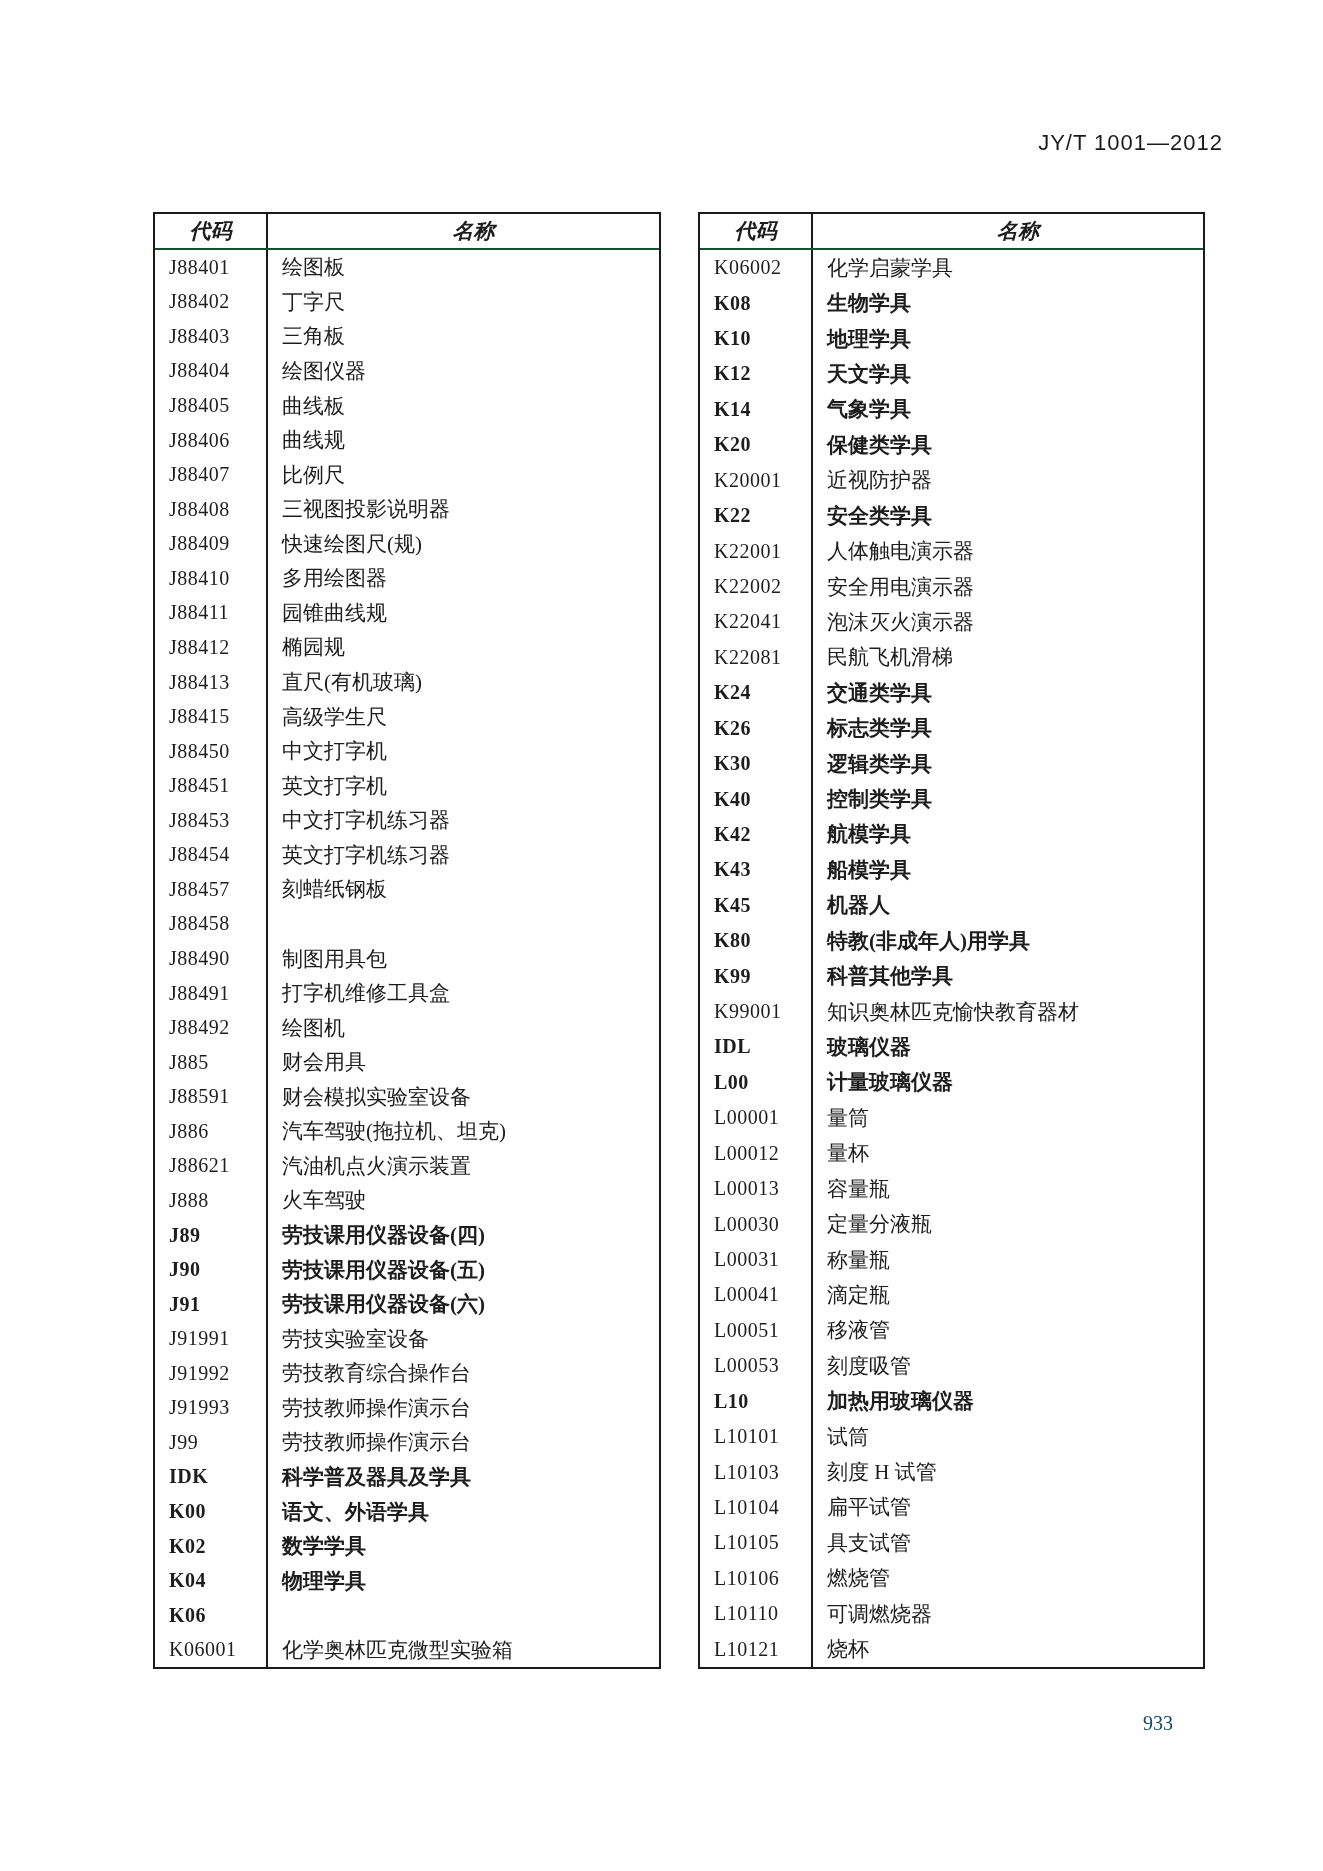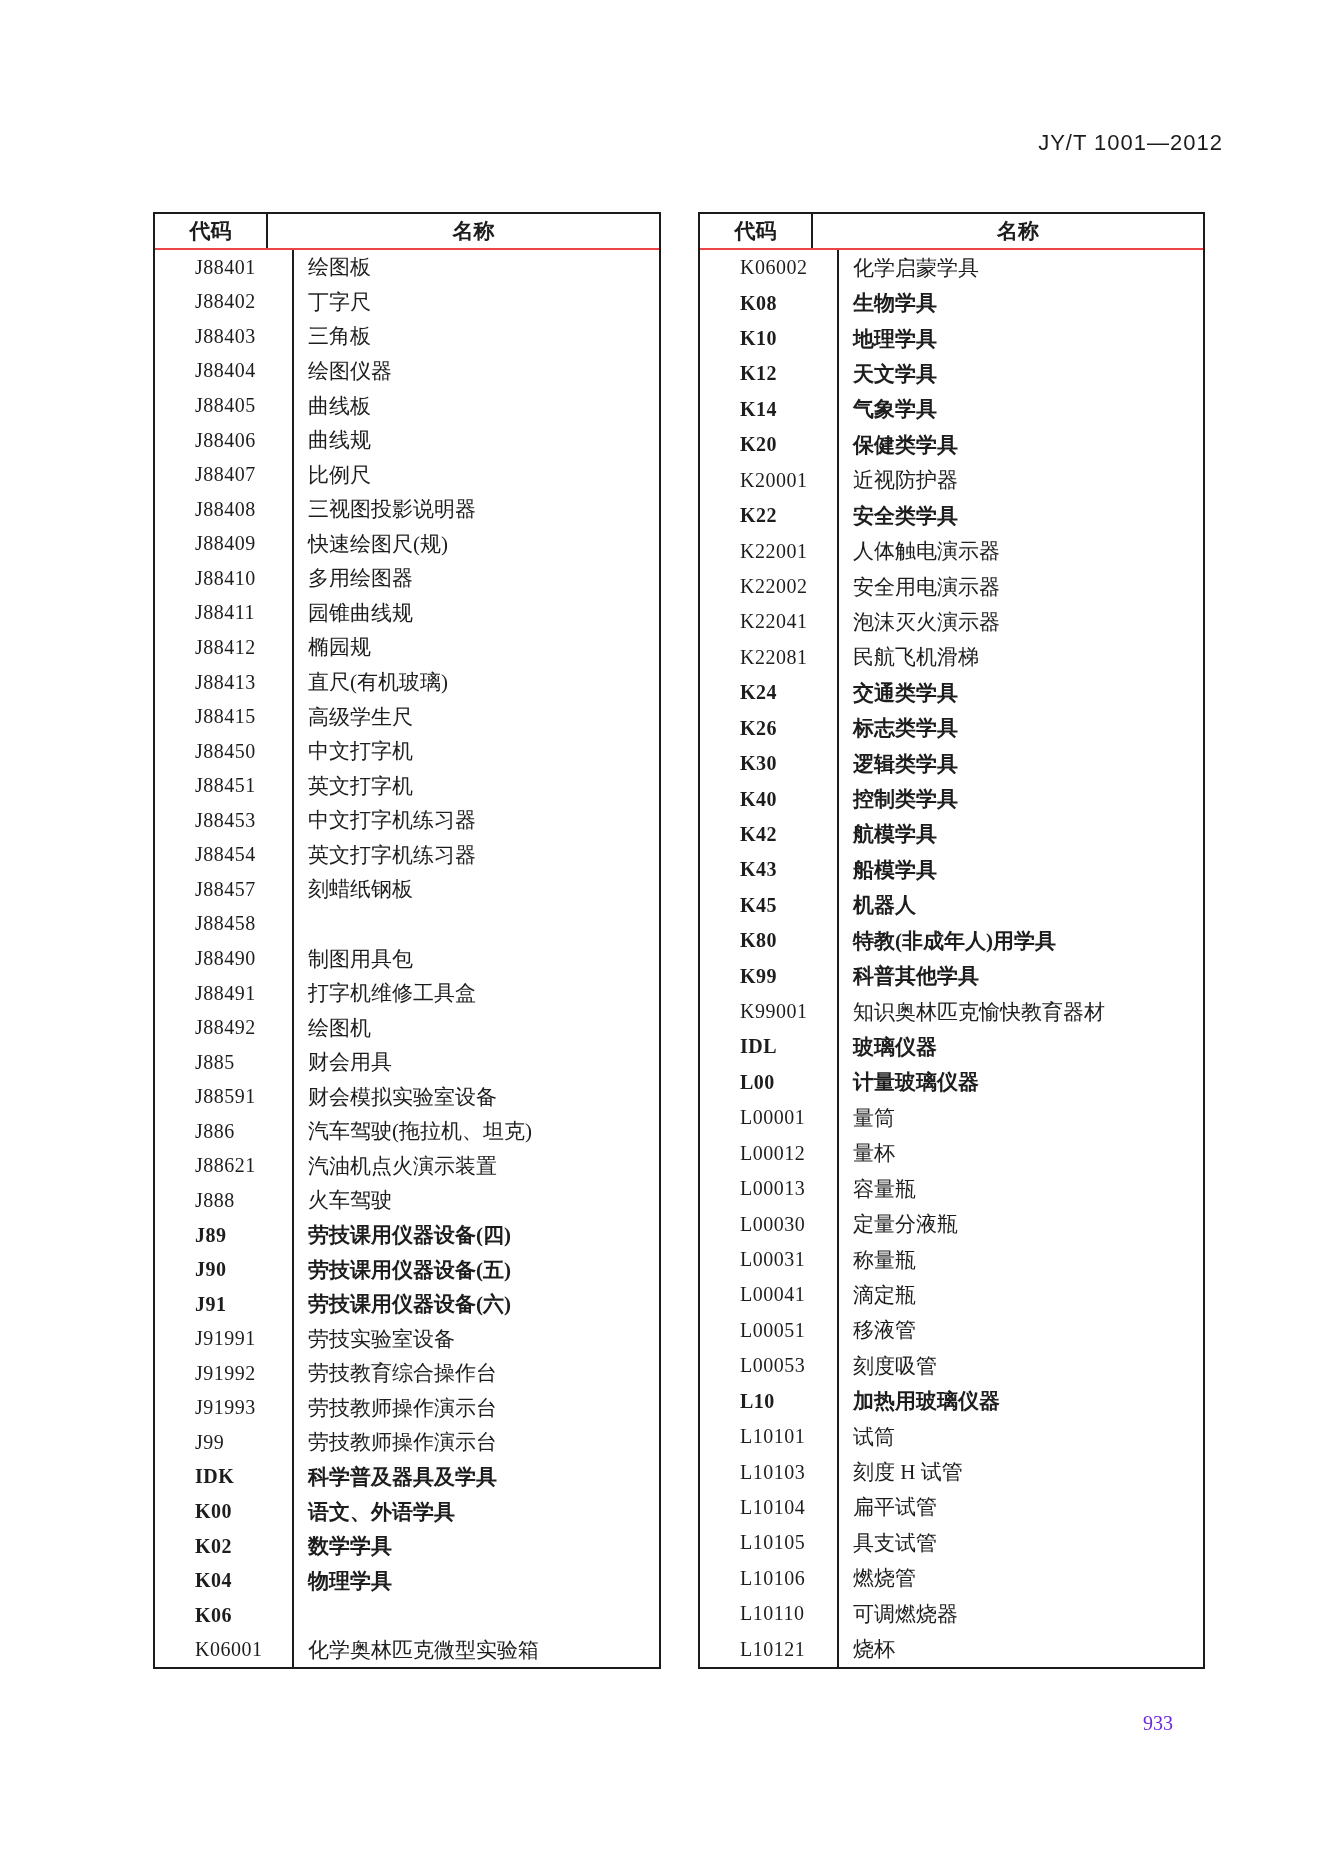--- a/index.html
+++ b/index.html
@@ -35,42 +35,42 @@
     display: flex;
     flex-direction: column;
   }
   .code-table.left  { left: 153px; }
   .code-table.right { left: 698px; width: 507px; }
 
   .thead {
     display: flex;
     height: 34px;
     flex: 0 0 34px;
-    border-bottom: 2px solid #ef4444;
+    border-bottom: 2px solid #14532d;
     font-weight: bold;
     font-size: 21px;
+    font-style: italic;
   }
   .th {
     display: flex;
     align-items: center;
     justify-content: center;
   }
   .th.code {
     width: 113px;
     flex: 0 0 113px;
     border-right: 2px solid #1b1b1b;
     box-sizing: border-box;
   }
   .th.name { flex: 1; margin-left: 20px; }
 
   .tbody {
     flex: 1;
     display: flex;
     flex-direction: column;
-    padding-left: 26px;
   }
   .tr {
     flex: 1;
     display: flex;
     font-size: 21px;
   }
   .tr.category { font-weight: bold; }
   .td {
     display: flex;
     align-items: center;
@@ -86,21 +86,21 @@
   }
   .td.name {
     flex: 1;
     padding-left: 14px;
   }
   .page-number {
     position: absolute;
     top: 1712px;
     right: 150px;
     font-size: 20px;
-    color: #6d28d9;
+    color: #0c4a6e;
   }
 </style>
 </head>
 <body>
 
 <div class="doc-header">JY/T 1001—2012</div>
 
 <div class="code-table left">
   <div class="thead">
     <div class="th code">代码</div>

